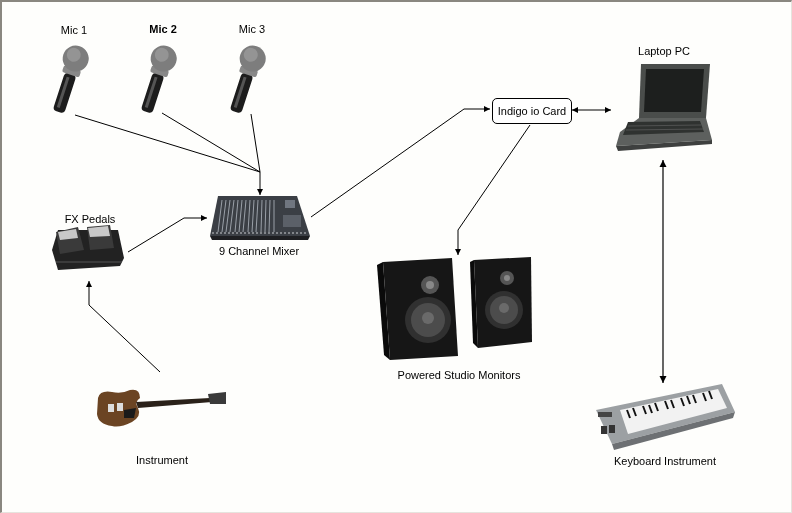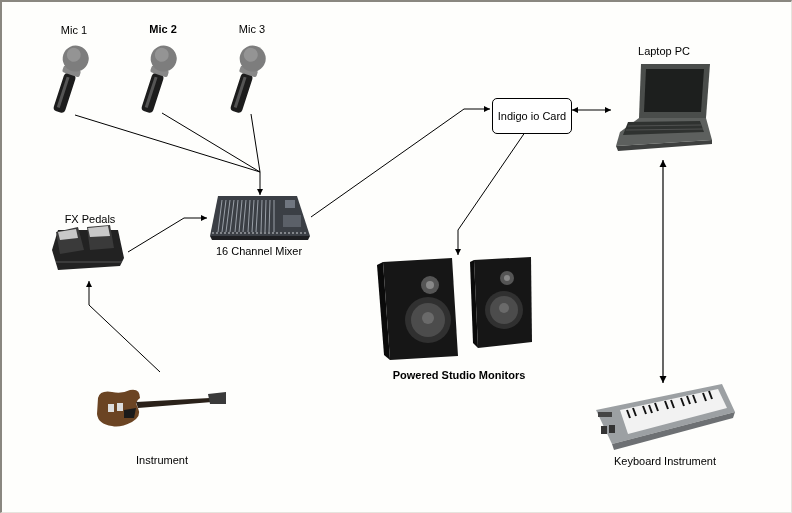--- a/index.html
+++ b/index.html
@@ -16,21 +16,21 @@
     border-right: 1px solid #e6e4de;
     border-bottom: 1px solid #e6e4de;
     background: #fefefc;
   }
   svg.wires { position: absolute; left: -2px; top: -2px; width: 792px; height: 513px; }
   .label {
     position: absolute; font-size: 11px; color: #000;
     white-space: nowrap; transform: translateX(-50%);
   }
   .card-box {
-    position: absolute; left: 490px; top: 96px; width: 80px; height: 36px;
+    position: absolute; left: 490px; top: 96px; width: 80px; height: 26px;
     box-sizing: border-box; border: 1px solid #000; border-radius: 5px;
     background: #fff; font-size: 11px; display: flex;
     align-items: center; justify-content: center;
   }
 </style>
 </head>
 <body>
 
 <div class="canvas">
 
@@ -170,23 +170,23 @@
       </g>
       <rect x="598" y="412" width="14" height="5" fill="#444"></rect>
       <rect x="601" y="426" width="6" height="8" fill="#333"></rect>
       <rect x="609" y="425" width="6" height="8" fill="#333"></rect>
     </g>
   </svg>
 
   <div class="label" style="left:72px; top:22px;">Mic 1</div>
   <div class="label" style="left:161px; top:21px;font-weight:bold;">Mic 2</div>
   <div class="label" style="left:250px; top:21px;">Mic 3</div>
-  <div class="label" style="left:257px; top:243px;">16 Channel Mixer</div>
+  <div class="label" style="left:257px; top:243px;">9 Channel Mixer</div>
   <div class="label" style="left:88px; top:211px;text-align:right;">FX Pedals</div>
   <div class="label" style="left:160px; top:452px;">Instrument</div>
   <div class="label" style="left:662px; top:43px;">Laptop PC</div>
-  <div class="label" style="left:457px; top:367px;font-weight:bold;">Powered Studio Monitors</div>
+  <div class="label" style="left:457px; top:367px;">Powered Studio Monitors</div>
   <div class="label" style="left:663px; top:453px;">Keyboard Instrument</div>
 
   <div class="card-box">
     <span>Indigo io Card</span>
   </div>
 </div>
 
 </body></html>

